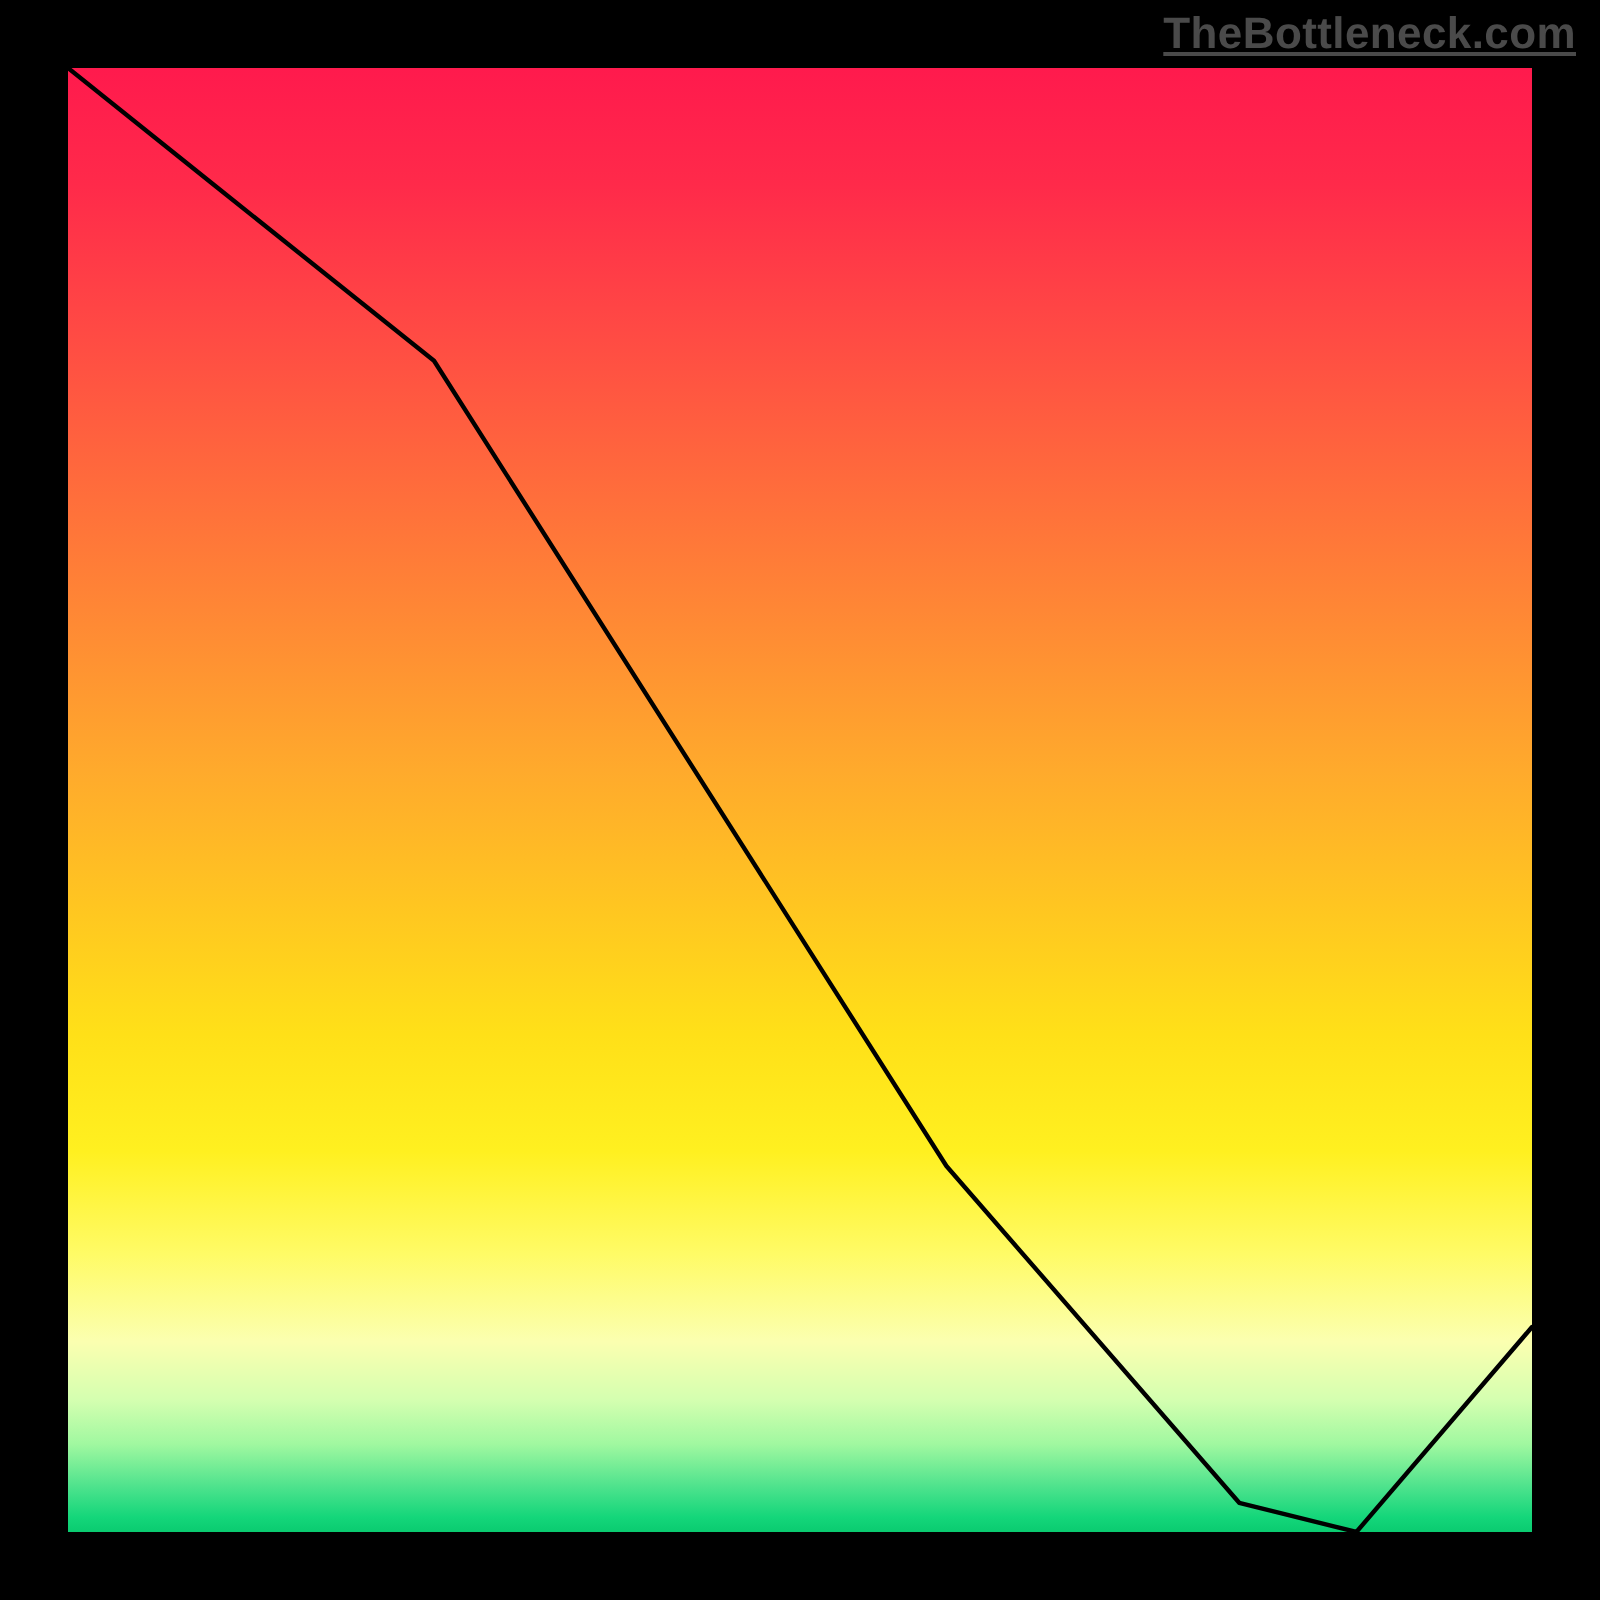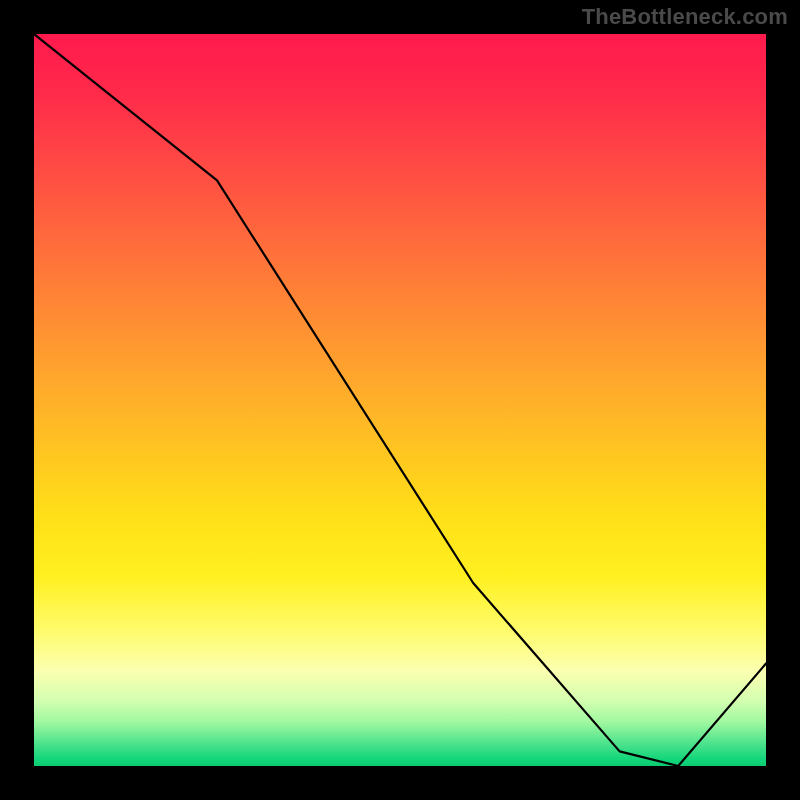--- a/index.html
+++ b/index.html
@@ -19,20 +19,21 @@
   }
   .watermark {
     position: absolute;
     top: 4px;
     right: 12px;
     color: #4a4a4a;
     font-size: 22px;
     font-weight: 600;
     letter-spacing: 0.2px;
     user-select: none;
+    text-decoration: underline;
   }
   .plot-frame {
     position: absolute;
     left: 30px;
     top: 30px;
     width: 740px;
     height: 740px;
     box-sizing: border-box;
     border: 4px solid #000;
     overflow: hidden;

